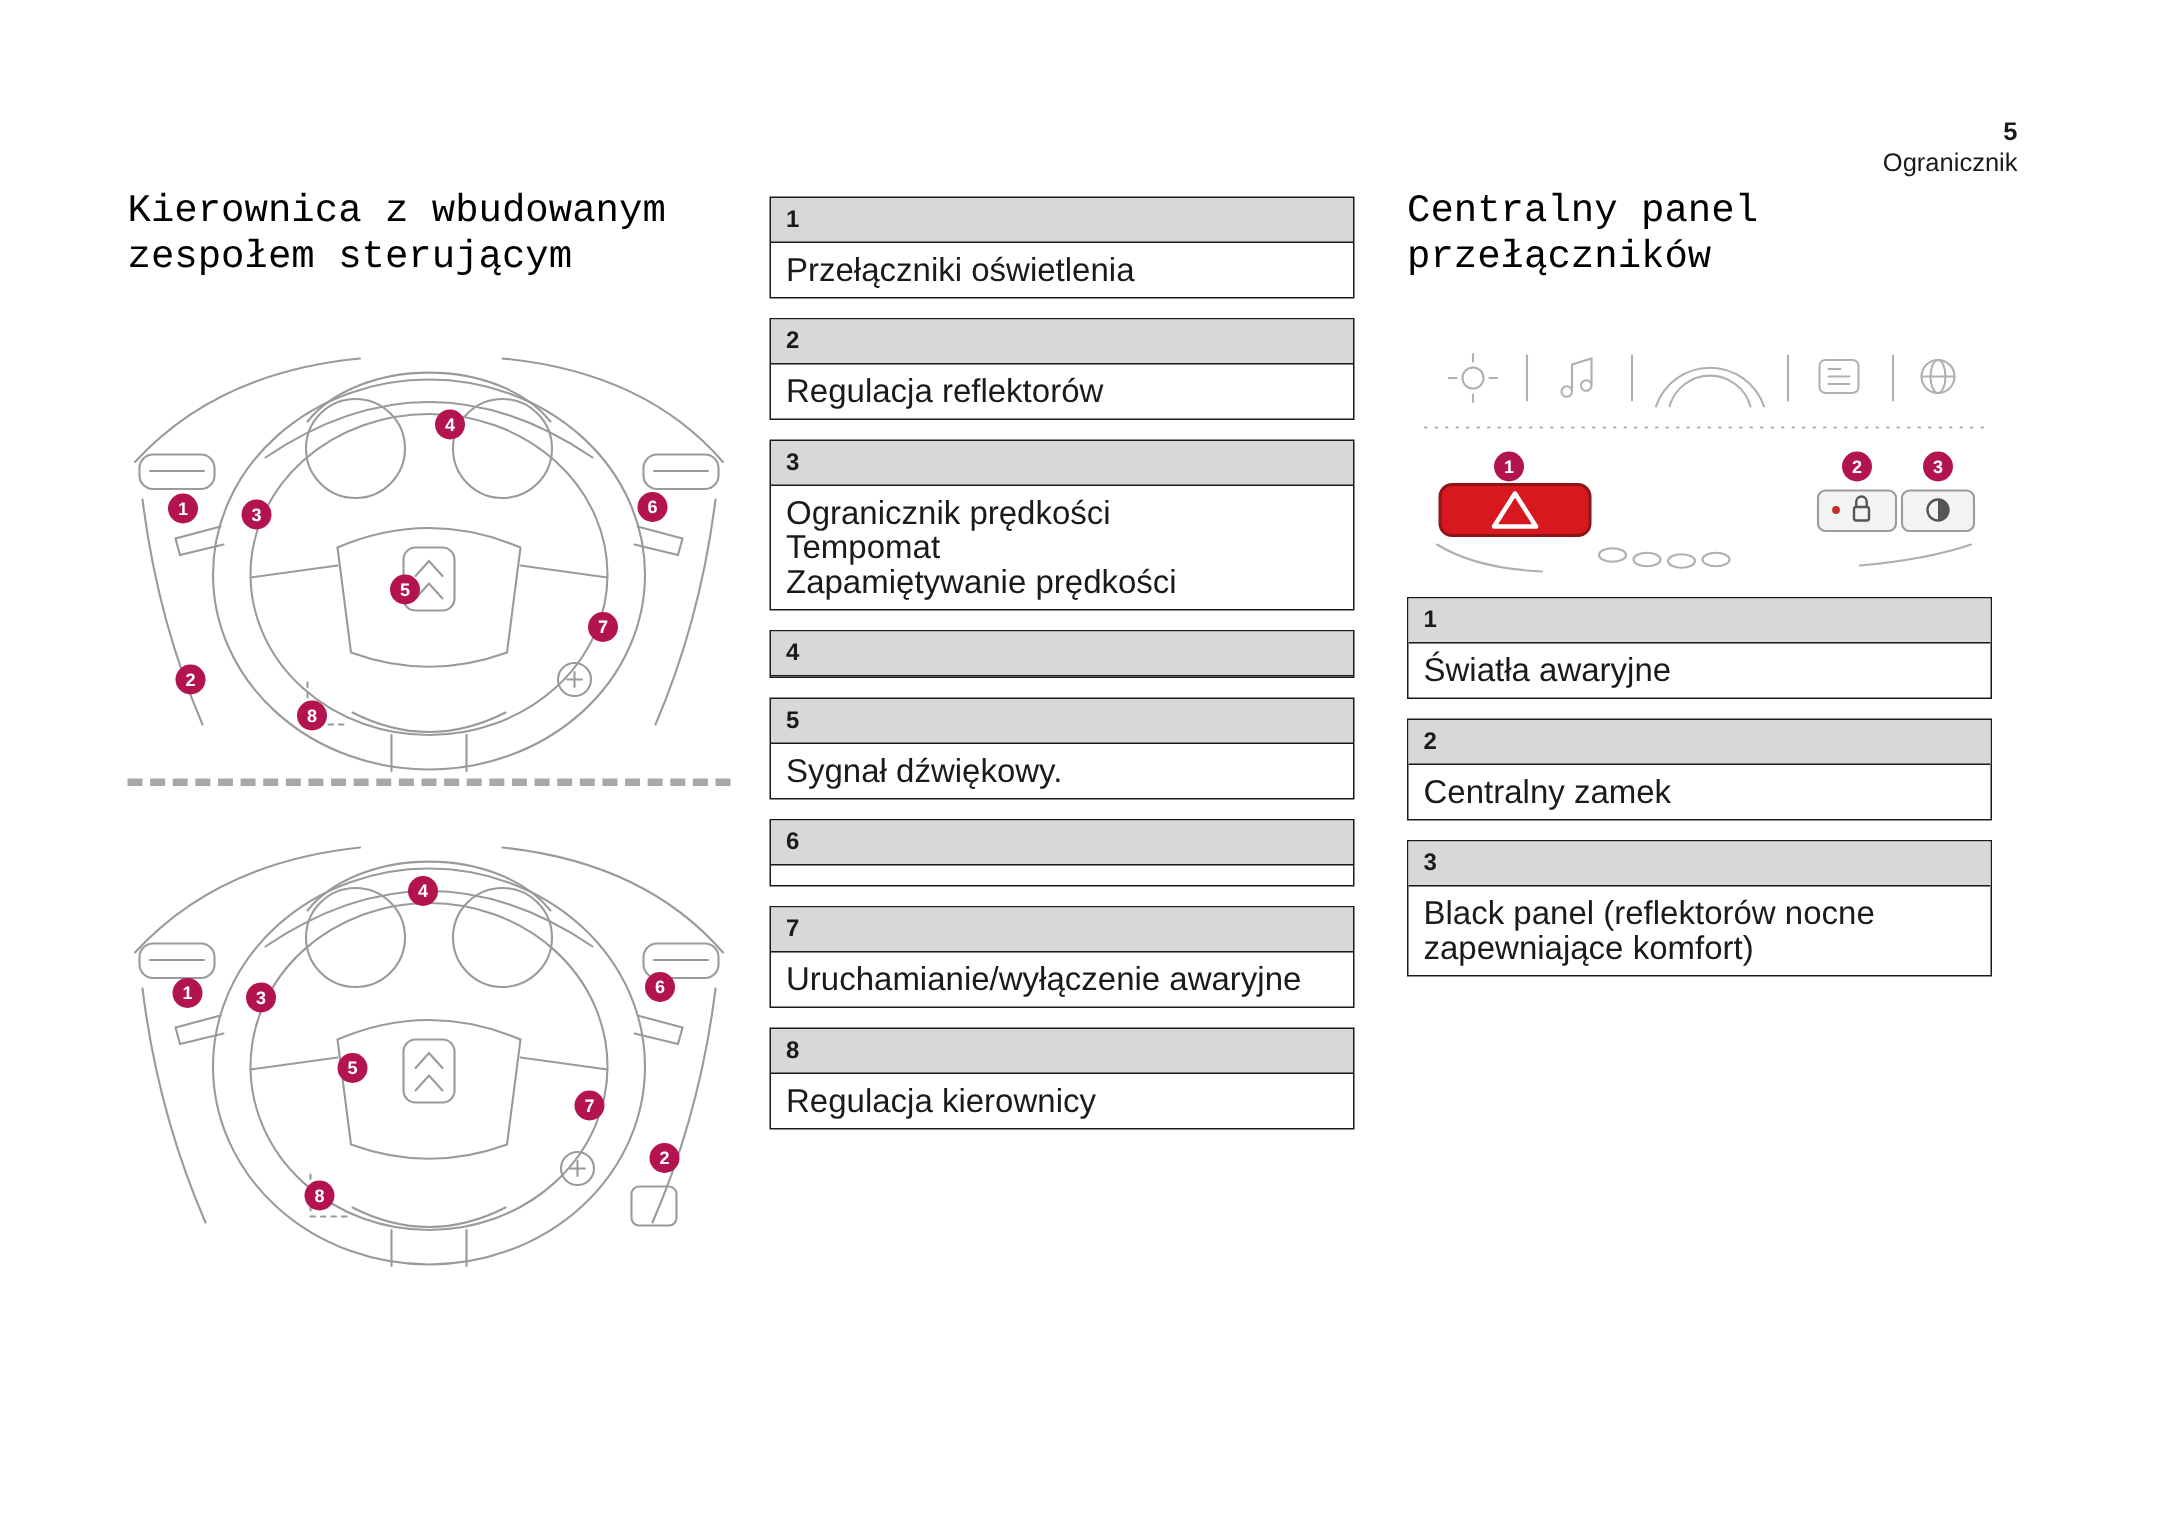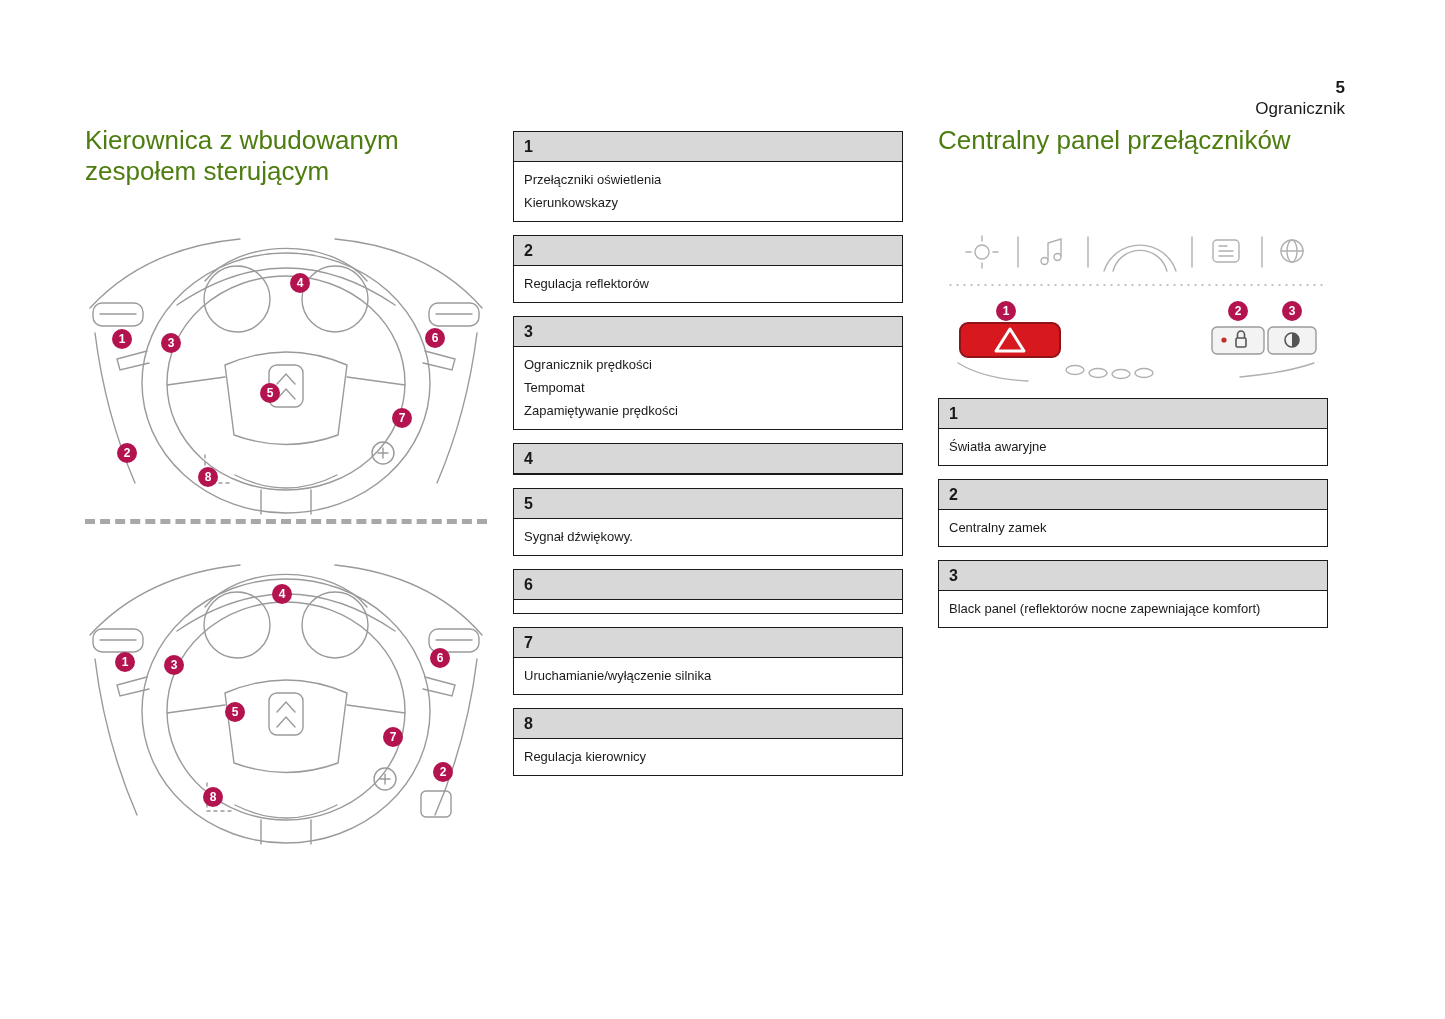--- a/index.html
+++ b/index.html
@@ -25,21 +25,21 @@
     text-align: right;
   }
   .page-num { font-size: 17px; font-weight: bold; line-height: 20px; }
   .page-sec { font-size: 17px; line-height: 22px; }
 
   
   .col-left  { position: absolute; left: 85px;  top: 125px; width: 402px; }
   .col-mid   { position: absolute; left: 513px; top: 131px; width: 390px; }
   .col-right { position: absolute; left: 938px; top: 125px; width: 392px; }
 
-  .h-title { font-size: 26px; line-height: 31px; color: #4d7c0f; }
+  .h-title { font-size: 26px; line-height: 31px; color: #000000; font-family: Liberation Mono, monospace; }
 
   
   .diagram { position: absolute; left: 0; }
   .diagram svg { display: block; }
   .wheel-top { top: 88px;  width: 402px; height: 306px; }
   .wheel-bottom { top: 410px; width: 402px; height: 320px; }
   .divider {
     position: absolute;
     left: 0; top: 394px;
     width: 402px; height: 0;
@@ -64,21 +64,21 @@
   .sec { border: 1px solid #1a1a1a; margin-bottom: 13px; background: #ffffff; }
   .sec-head {
     background: var(--section-header-bg, #d8d8d8);
     border-bottom: 1px solid #1a1a1a;
     font-size: 16px;
     font-weight: bold;
     padding: 5px 10px;
     line-height: 19px;
   }
   .sec-body { padding: 6px 10px 7px 10px; }
-  .sec-line { font-size: 13px; line-height: 23px; }
+  .sec-line { font-size: 22px; line-height: 23px; }
 
   
   .panel-diagram { position: absolute; top: 100px; left: 2px; width: 392px; height: 168px; }
   .right-secs { position: absolute; top: 273px; left: 0; width: 390px; }
 
   .sketch { stroke: #b0b0b0; fill: none; stroke-width: 1.4; stroke-linecap: round; }
   .sketch-dark { stroke: #9a9a9a; fill: none; stroke-width: 1.4; stroke-linecap: round; }
 </style>
 </head>
 <body>
@@ -183,21 +183,20 @@
       <div class="badge" style="left:118px; top:252px;">8</div>
     </div>
   </div>
 
   <div class="col-mid">
 
     <div class="sec">
       <div class="sec-head">1</div>
       <div class="sec-body">
         <div class="sec-line">Przełączniki oświetlenia</div>
-        <div class="sec-line">Kierunkowskazy</div>
       </div>
     </div>
 
     <div class="sec">
       <div class="sec-head">2</div>
       <div class="sec-body">
         <div class="sec-line">Regulacja reflektorów</div>
       </div>
     </div>
 
@@ -223,21 +222,21 @@
 
     <div class="sec">
       <div class="sec-head">6</div>
       <div class="sec-body">
       </div>
     </div>
 
     <div class="sec">
       <div class="sec-head">7</div>
       <div class="sec-body">
-        <div class="sec-line">Uruchamianie/wyłączenie silnika</div>
+        <div class="sec-line">Uruchamianie/wyłączenie awaryjne</div>
       </div>
     </div>
 
     <div class="sec">
       <div class="sec-head">8</div>
       <div class="sec-body">
         <div class="sec-line">Regulacja kierownicy</div>
       </div>
     </div>
 

